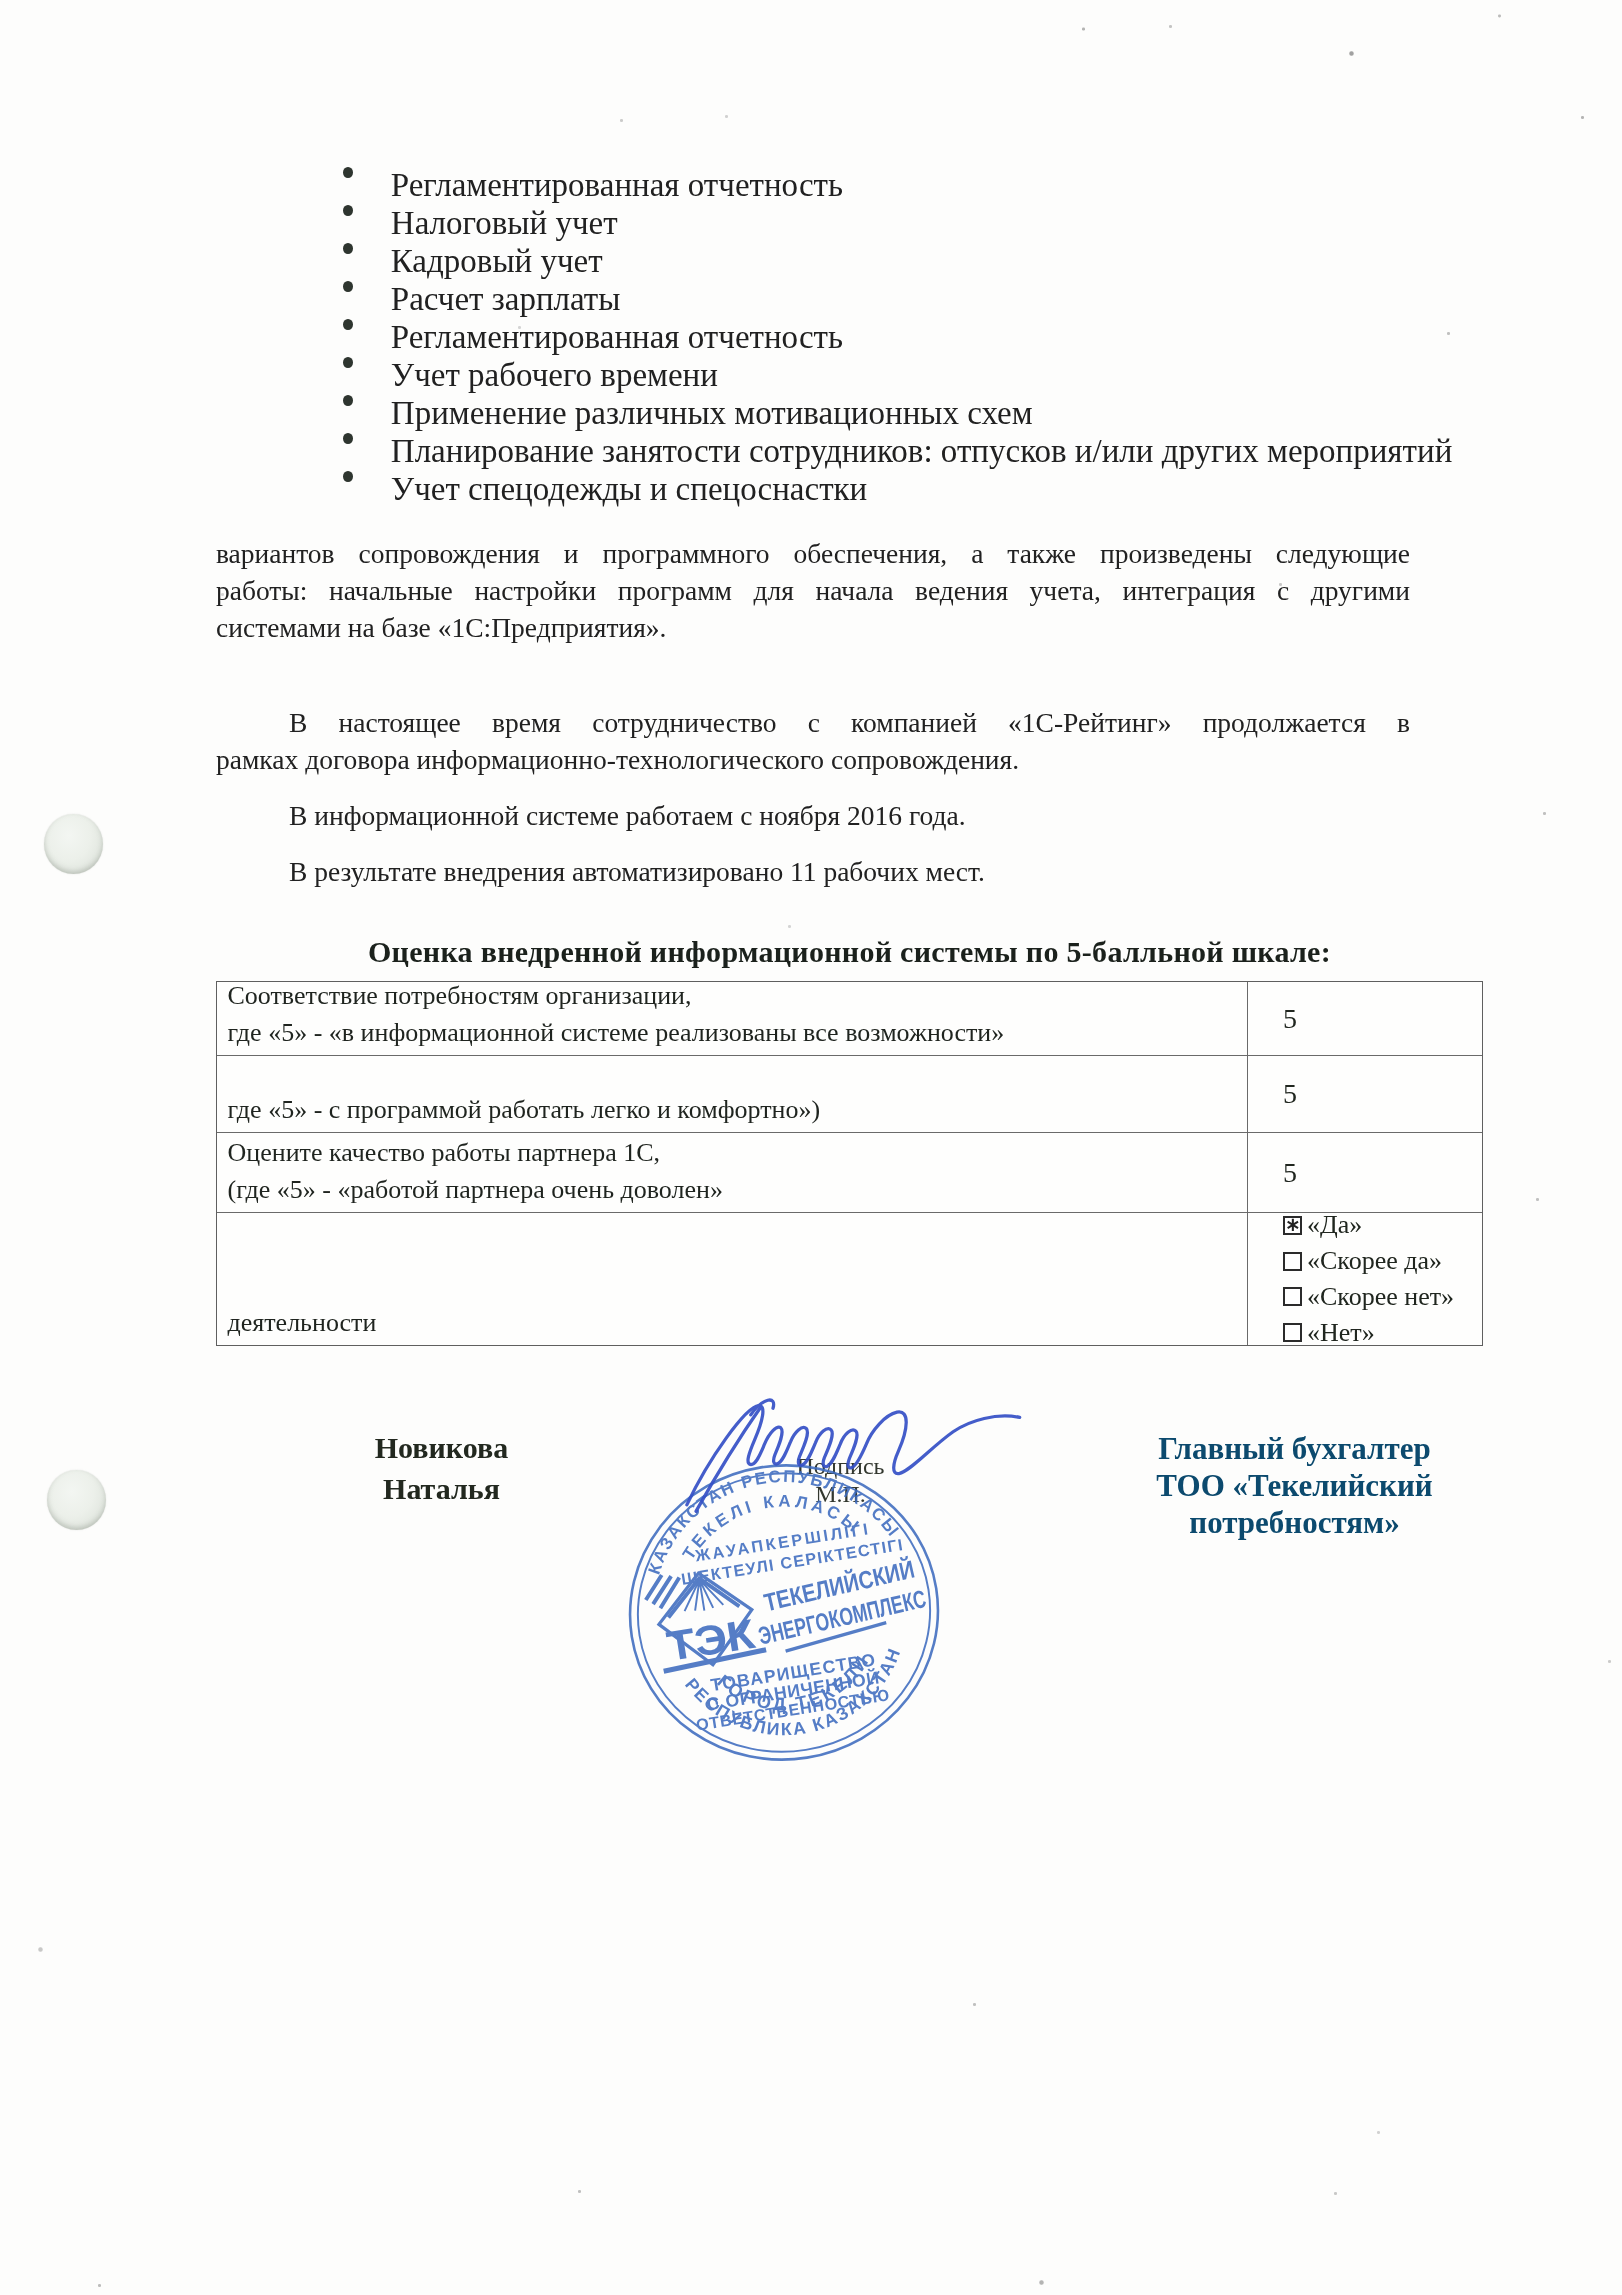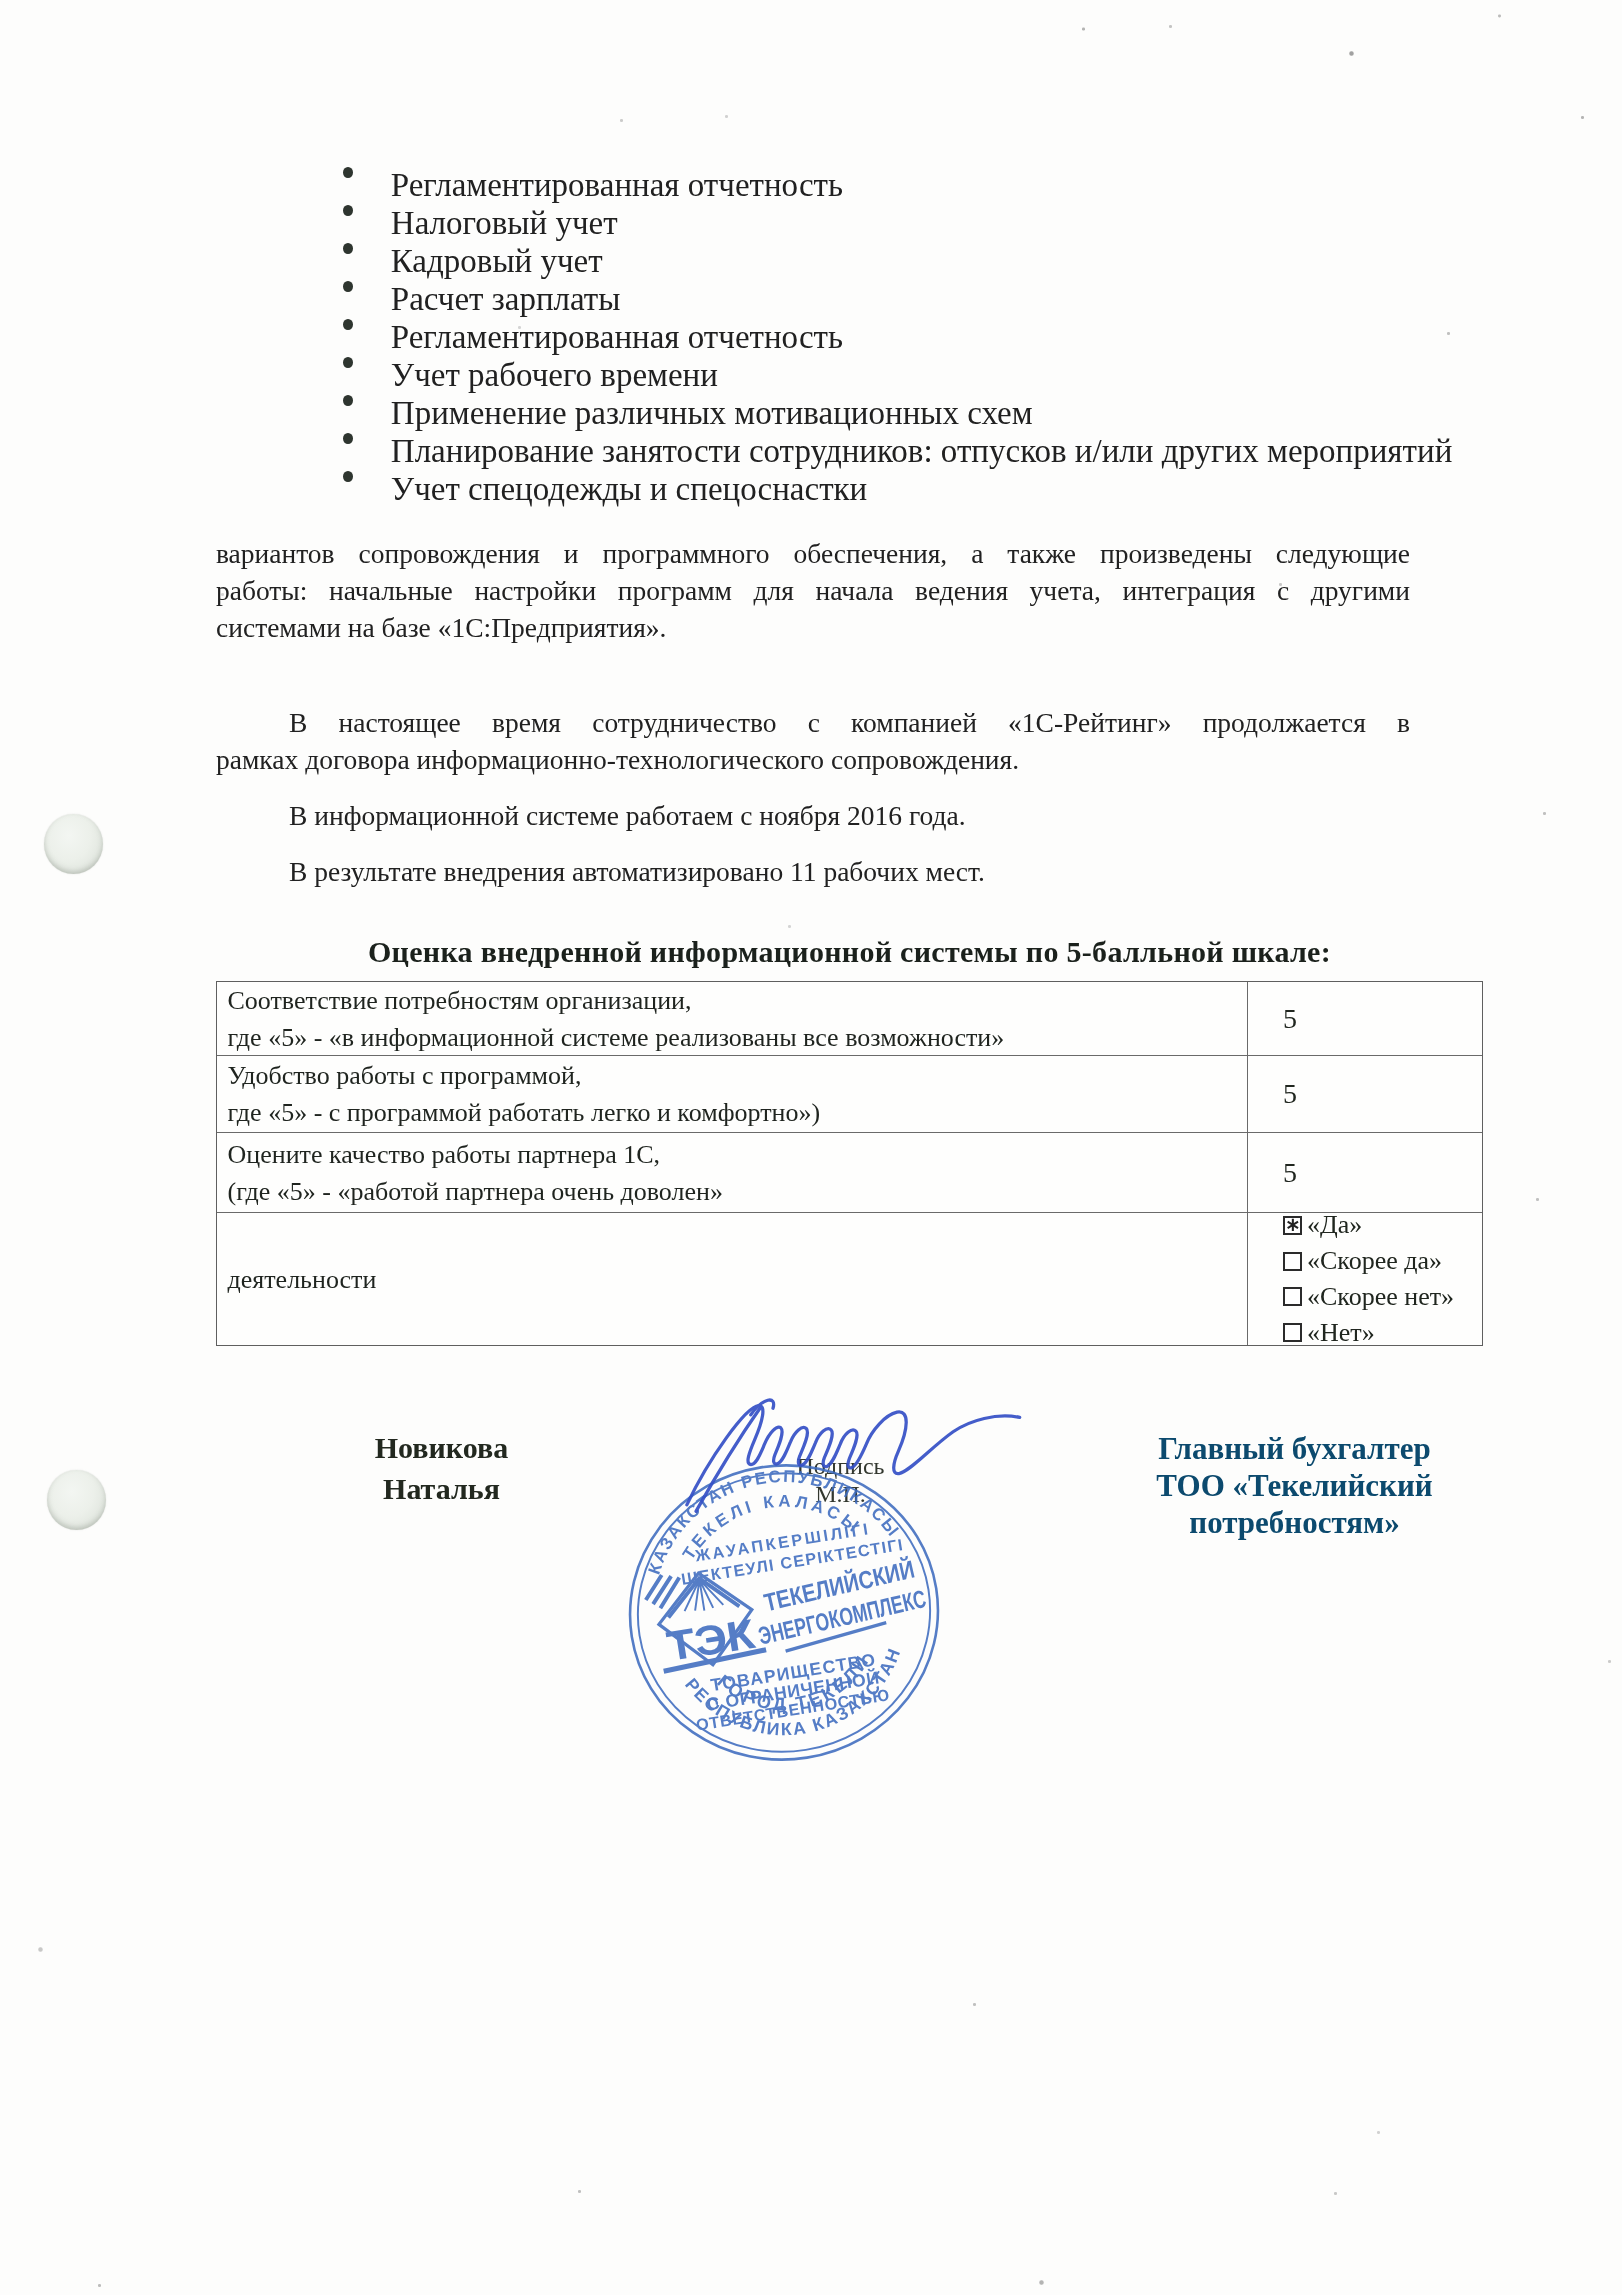--- a/index.html
+++ b/index.html
@@ -38,21 +38,21 @@
   .ind{text-indent:73px;}
   
   .table-title{position:absolute;left:216px;top:935px;width:1267px;text-align:center;
     font-size:30px;font-weight:bold;letter-spacing:0.3px;color:#1b211c;}
   .rating-table{position:absolute;left:216px;top:981px;width:1267px;border:1.3px solid #5f5f5f;
     box-sizing:border-box;background:rgba(255,255,255,.4);}
   .t-row{display:flex;box-sizing:border-box;}
   .t-row + .t-row{border-top:1.3px solid #6a6a6a;}
   .r1{height:73px;}.r2{height:77px;}.r3{height:80px;}.r4{height:133px;}
   .c-cell{width:1031px;box-sizing:border-box;border-right:1.3px solid #6a6a6a;
-    display:flex;flex-direction:column;justify-content:center;padding:3.9px 15.7px 3.9px 10.5px;}
+    display:flex;flex-direction:column;justify-content:flex-end;padding:3.9px 15.7px 3.9px 10.5px;}
   .c-line{font-size:26px;line-height:37px;color:#1f241f;}
   .v-cell{flex:1;display:flex;flex-direction:column;justify-content:center;padding-left:35px;box-sizing:border-box;}
   .score{font-size:28px;color:#20261f;}
   .opts{display:flex;flex-direction:column;gap:5.9px;padding:6.5px 0;}
   .opt{display:flex;align-items:center;gap:5px;font-size:26px;color:#20261f;}
   .cb{width:19px;height:19px;border:2px solid #2b2b2b;box-sizing:border-box;flex:0 0 auto;
     display:flex;align-items:center;justify-content:center;background:#fff;}
   .cb .mark{display:none;width:13.7px;height:13.7px;}
   .cb.checked .mark{display:block;}
   
@@ -137,21 +137,20 @@
       <div class="c-cell">
         <div class="c-line">Соответствие потребностям организации,</div>
         <div class="c-line">где «5» - «в информационной системе реализованы все возможности»</div>
       </div>
       <div class="v-cell">
         <span class="score">5</span>
       </div>
     </div>
     <div class="t-row r2">
       <div class="c-cell">
-        <div class="c-line">Удобство работы с программой,</div>
         <div class="c-line">где «5» - с программой работать легко и комфортно»)</div>
       </div>
       <div class="v-cell">
         <span class="score">5</span>
       </div>
     </div>
     <div class="t-row r3">
       <div class="c-cell">
         <div class="c-line">Оцените качество работы партнера 1С,</div>
         <div class="c-line">(где «5» - «работой партнера очень доволен»</div>

